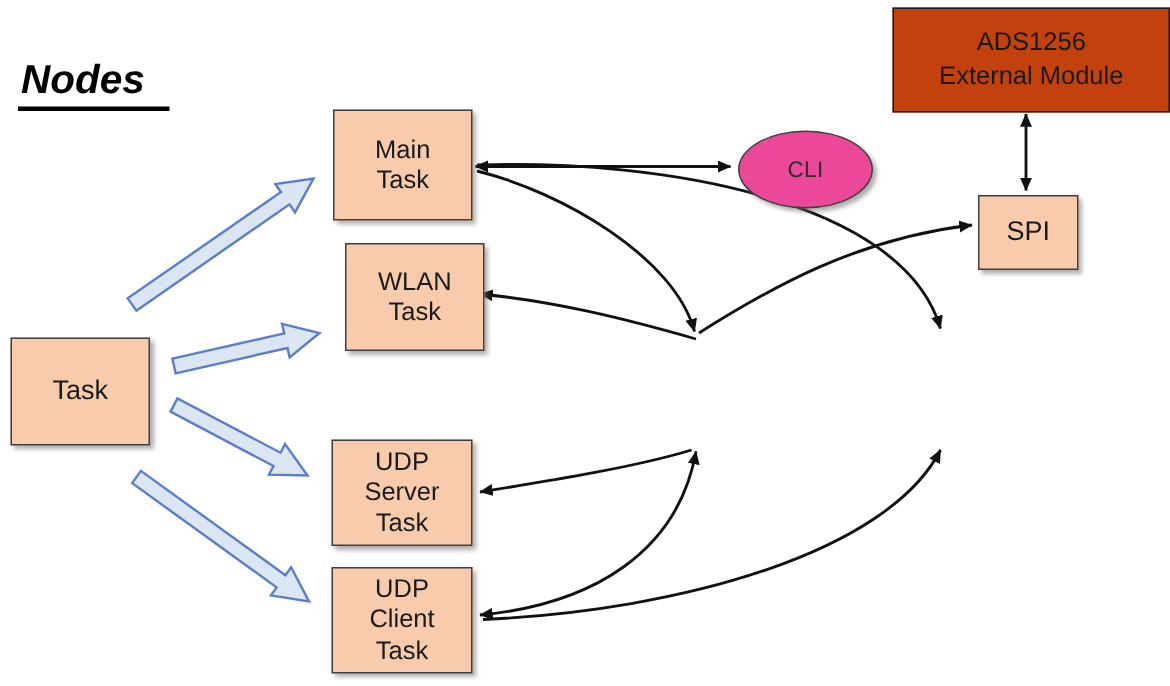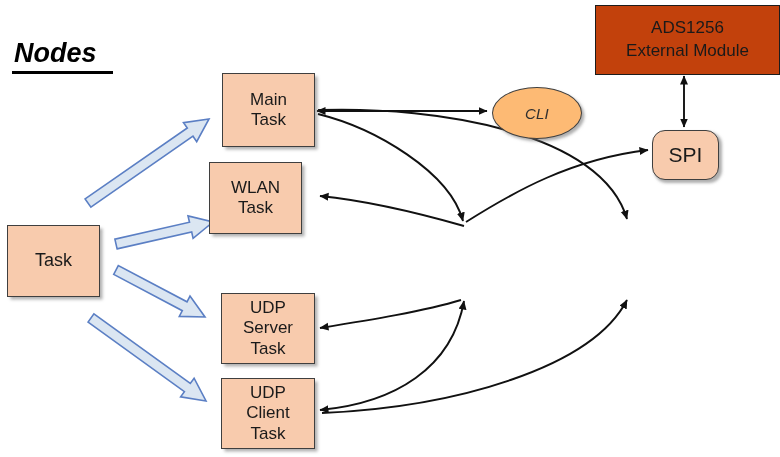--- a/index.html
+++ b/index.html
@@ -16,36 +16,36 @@
   .node{
     position:absolute;display:flex;align-items:center;justify-content:center;
     text-align:center;white-space:pre-line;color:#1a1a1a;
     box-shadow:2.5px 2.5px 3px rgba(110,110,110,0.55);
   }
   .box{
     background:#f8cbad;border:1.6px solid #3f3f3f;
     font-size:17px;line-height:1.18;
   }
   .ellipse{
-    background:#fdba74;border:1.6px solid #404040;border-radius:50%;
-    font-size:12px;color:#2e2e2e;letter-spacing:0.4px;font-style:italic;
+    background:#ec4899;border:1.6px solid #404040;border-radius:50%;
+    font-size:12px;color:#2e2e2e;letter-spacing:0.4px;
   }
   .ads{
     background:#c2410c;border:1.8px solid #1c1c1c;
     font-size:17px;line-height:1.35;box-shadow:none;
   }
   #n-start{left:7px;top:225px;width:91px;height:70px;font-size:18px;}
   #n-main{left:222px;top:73px;width:91px;height:72px;}
-  #n-wlan{left:209px;top:162px;width:91px;height:70px;}
+  #n-wlan{left:230px;top:162px;width:91px;height:70px;}
   #n-udpserver{left:221px;top:293px;width:92px;height:69px;}
   #n-udpclient{left:221px;top:378px;width:92px;height:69px;}
   #n-cli{left:492px;top:87px;width:88px;height:50px;font-size:15px;letter-spacing:0.2px;}
   #n-timera0{left:390px;top:227px;width:150px;height:70px;}
   #n-timera1{left:555px;top:225px;width:150px;height:70px;}
-  #n-spi{left:652px;top:130px;width:65px;height:48px;font-size:21px;border-radius:13px;}
+  #n-spi{left:652px;top:130px;width:65px;height:48px;font-size:18px;}
   #n-ads{left:595px;top:5px;width:183px;height:68px;}
 </style>
 </head>
 <body>
 
 <div class="canvas">
 
   <svg class="layer" width="780" height="457" viewBox="0 0 780 457">
     <defs>
       <marker id="ah" markerWidth="10" markerHeight="9" refX="8.5" refY="4" orient="auto-start-reverse" markerUnits="userSpaceOnUse">

